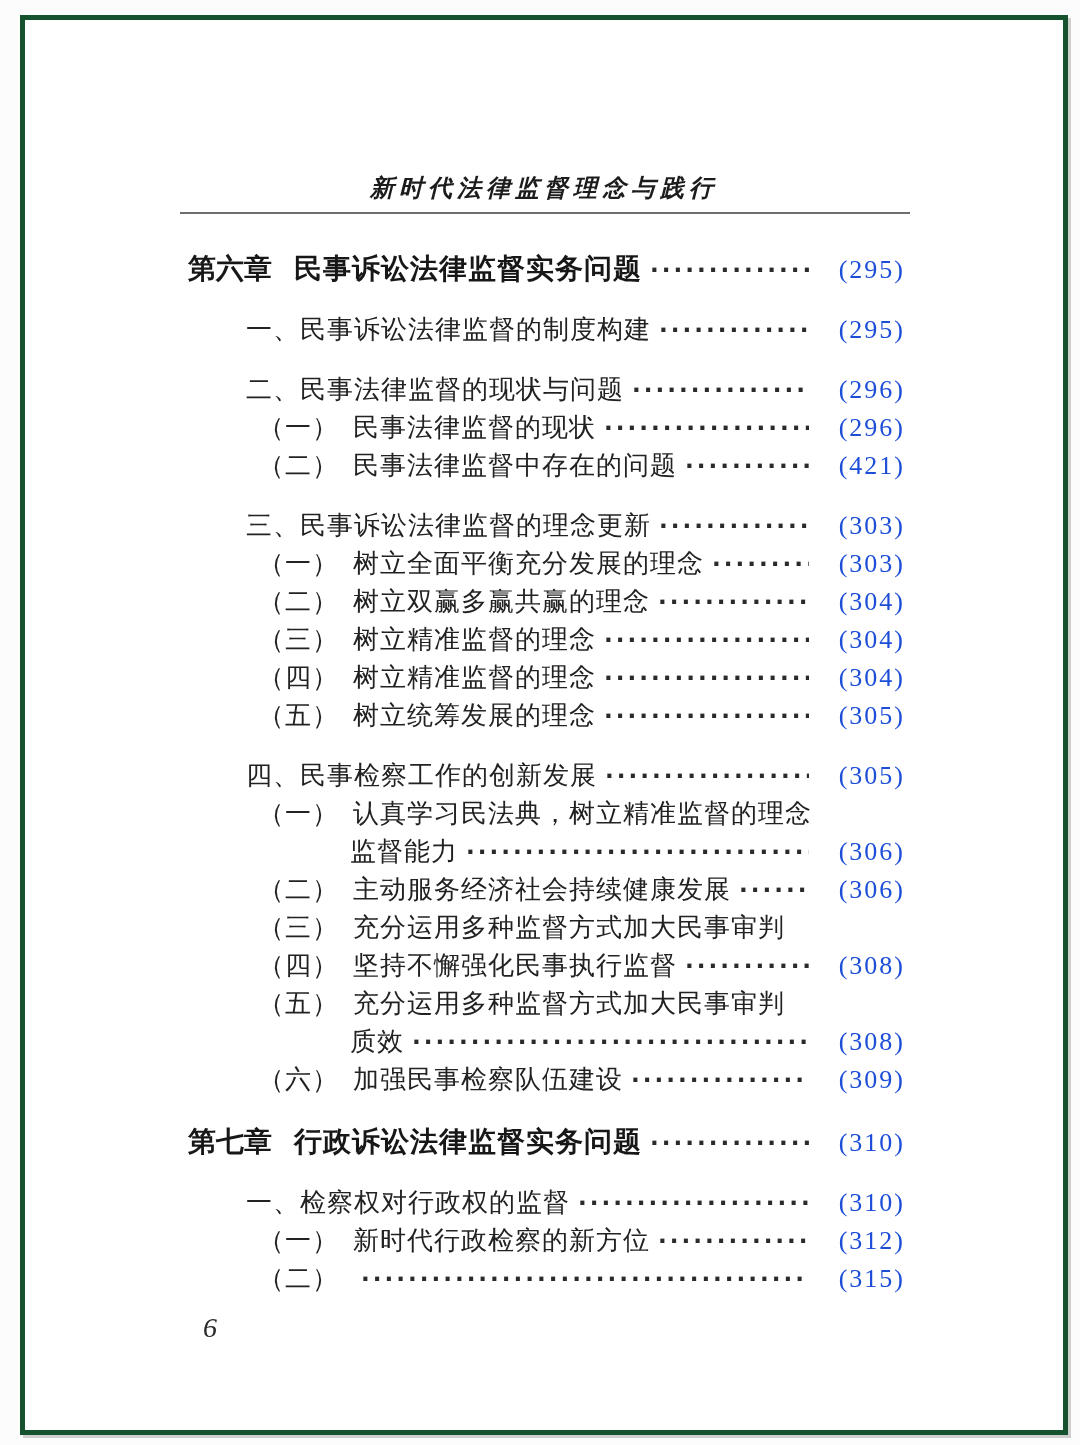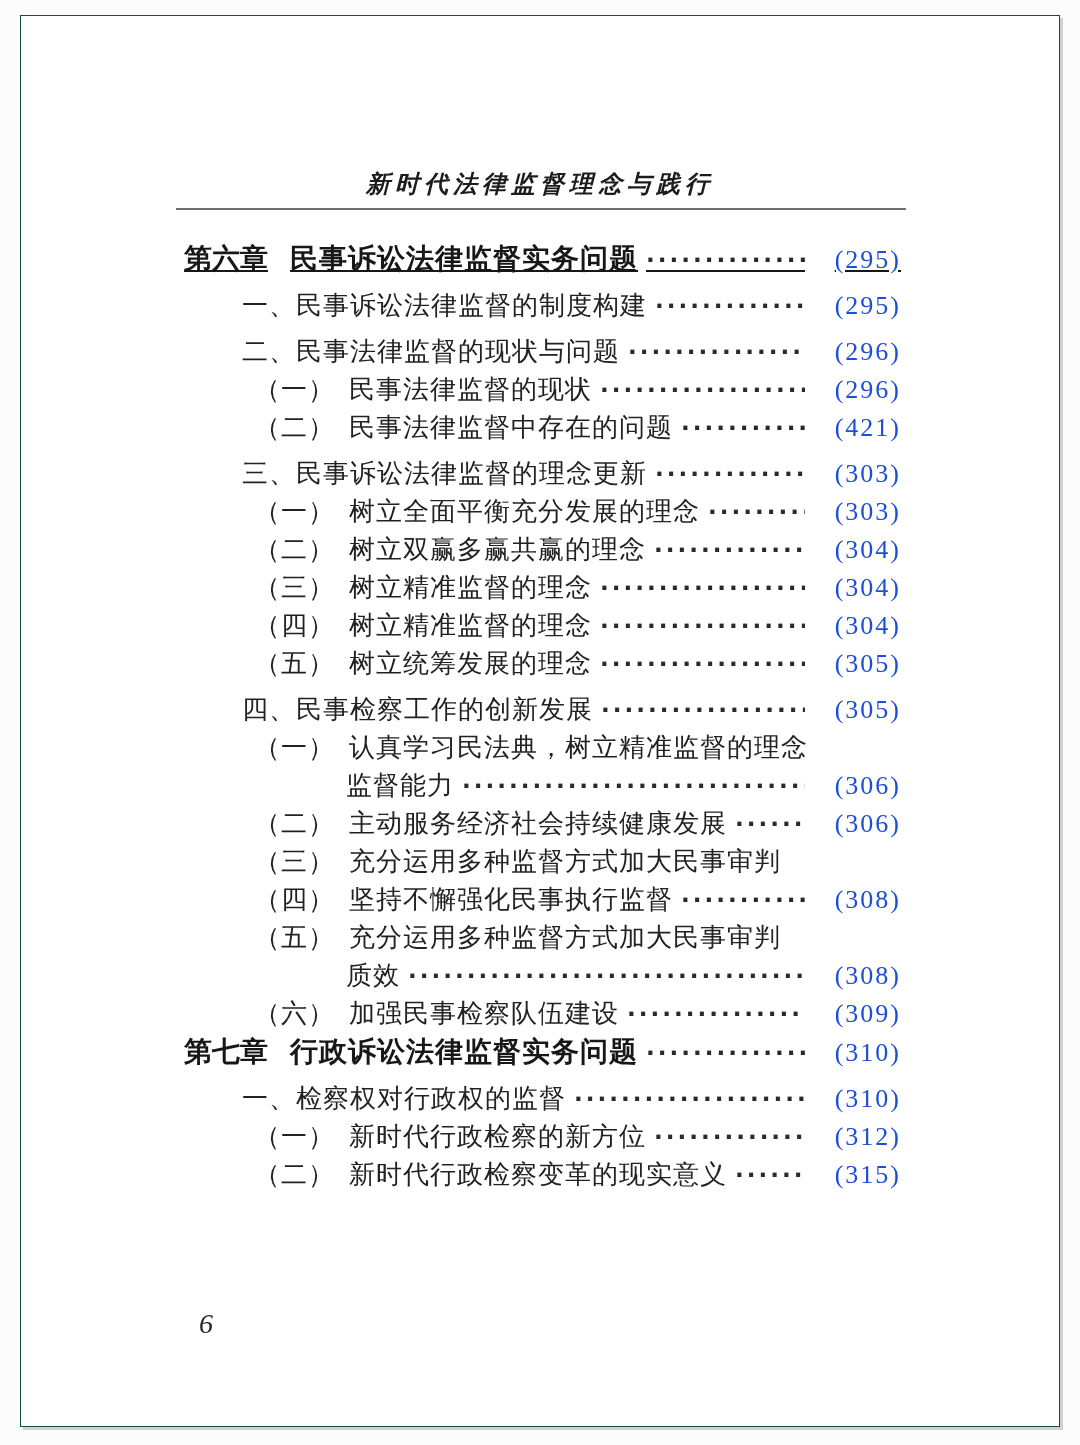--- a/index.html
+++ b/index.html
@@ -15,21 +15,21 @@
     background: #fcfcfc;
     overflow: hidden;
   }
   .sheet {
     position: absolute;
     left: 20px;
     top: 15px;
     width: 1038px;
     height: 1410px;
     background: #ffffff;
-    border: 1px solid #14532d;
+    border: 5px solid #14532d;
     box-shadow: 3px 3px 0 rgba(170,170,170,0.55);
   }
   .running-header {
     position: absolute;
     top: 152px;
     left: 0;
     right: 0;
     text-align: center;
     font-size: 24px;
     font-style: italic;
@@ -56,24 +56,25 @@
     display: flex;
     align-items: baseline;
     line-height: 38px;
     font-size: 26px;
     white-space: nowrap;
   }
   .row.chapter {
     font-family: "Liberation Sans", sans-serif;
     font-weight: 700;
     font-size: 28px;
+    margin-top: 24px;
     color: #171717;
   }
-  .row.chapter:first-child { margin-top: 8px; text-decoration: underline; }
-  .row.num { margin-top: 8px; padding-left: 58px; }
+  .row.chapter:first-child { margin-top: 14px; }
+  .row.num { margin-top: 22px; padding-left: 58px; }
   .row.sub { padding-left: 70px; }
   .row.cont { padding-left: 162px; }
   .entry-label { flex: 0 0 auto; }
   .row.chapter .entry-label { margin-right: 22px; }
   .row.sub .entry-label { margin-right: 14px; letter-spacing: 1px; }
   .entry-title { flex: 0 0 auto; letter-spacing: 1px; }
   .leader {
     flex: 1 1 auto;
     overflow: hidden;
     margin: 0 4px 0 8px;
@@ -239,21 +240,20 @@
           <span class="page-ref">(310)</span>
         </div>
         <div class="row sub">
           <span class="entry-label">（一）</span>
           <span class="entry-title">新时代行政检察的新方位</span>
           <span class="leader"></span>
           <span class="page-ref">(312)</span>
         </div>
         <div class="row sub">
           <span class="entry-label">（二）</span>
-          <span class="entry-title">新时代行政检察变革的现实意义</span>
           <span class="leader"></span>
           <span class="page-ref">(315)</span>
         </div>
       </div>
 
     <div class="folio">6</div>
 
   </div>
 </div>
 

